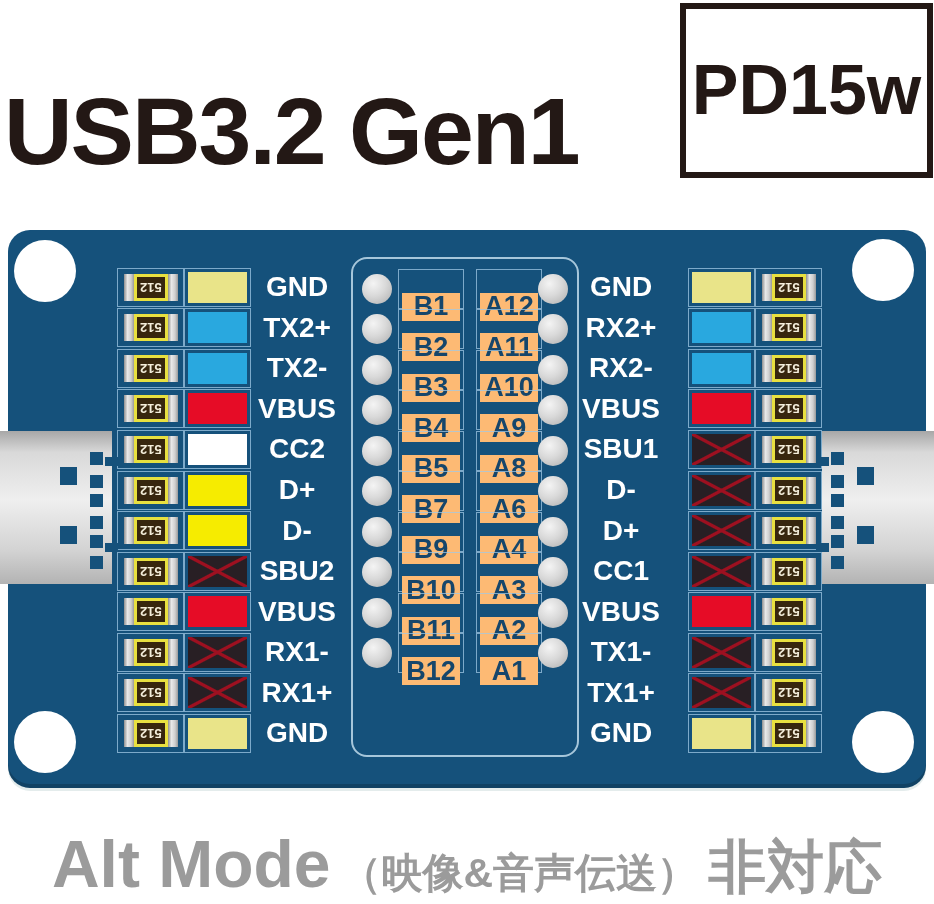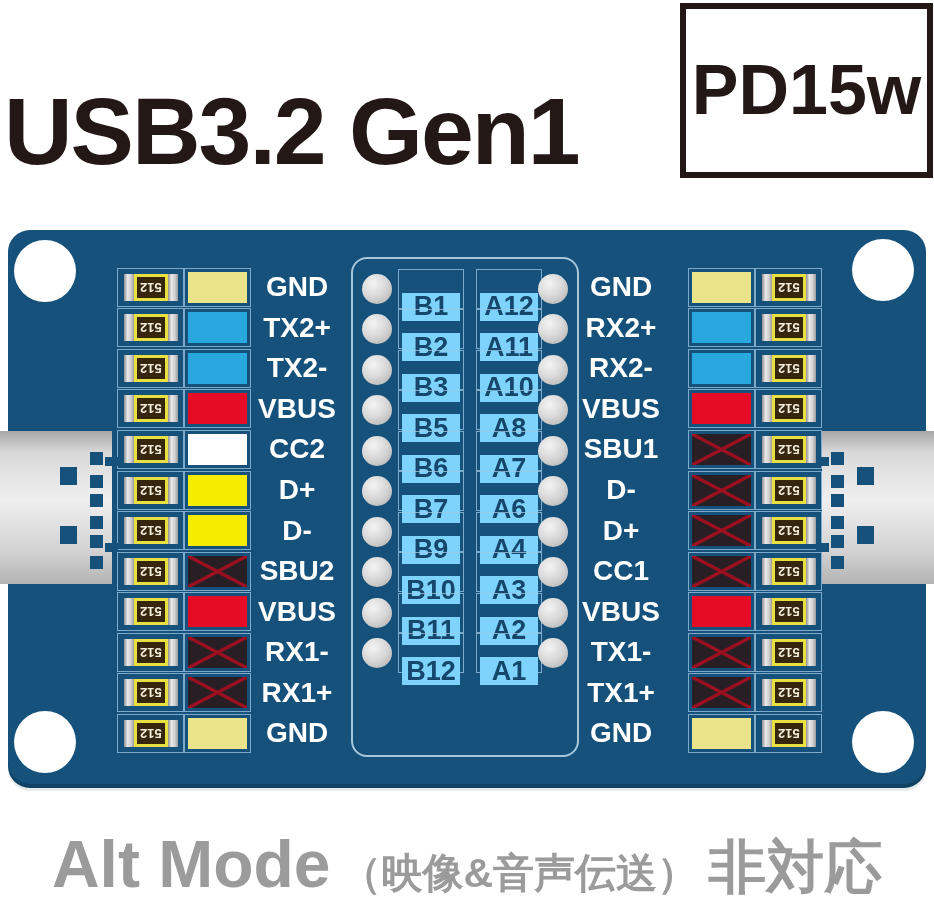--- a/index.html
+++ b/index.html
@@ -109,21 +109,21 @@
   .pin-hole.l{left:9px;}
   .pin-hole.r{left:185px;}
   .pin-cell{
     position:absolute;top:0;width:66px;height:40px;
     border:1px solid rgba(160,200,228,.75);
     display:flex;align-items:center;justify-content:center;
   }
   .pin-cell.b{left:45px;}
   .pin-cell.a{left:123px;}
   .pin-box{
-    width:58px;height:28px;background:#7dd3fc;
+    width:58px;height:28px;background:#fdba74;
     display:flex;align-items:center;justify-content:center;margin-top:36px;
   }
   .pin-text{font-size:27px;font-weight:700;color:#16466b;line-height:1;}
   
   .caption{
     position:absolute;left:0;right:0;top:826px;
     display:flex;justify-content:center;align-items:baseline;gap:10px;
     color:var(--caption-gray,#9b9b9b);white-space:nowrap;
   }
   .caption .latin{font-size:66px;font-weight:700;letter-spacing:0;}
@@ -374,40 +374,40 @@
               <div class="pin-box">
                 <span class="pin-text a-text">A10</span>
               </div>
             </div>
     <div class="pin-hole r"></div>
   </div>
           <div class="grid-row">
     <div class="pin-hole l"></div>
     <div class="pin-cell b">
               <div class="pin-box">
+                <span class="pin-text b-text">B4</span>
+              </div>
+            </div>
+    <div class="pin-cell a">
+              <div class="pin-box">
+                <span class="pin-text a-text">A9</span>
+              </div>
+            </div>
+    <div class="pin-hole r"></div>
+  </div>
+          <div class="grid-row">
+    <div class="pin-hole l"></div>
+    <div class="pin-cell b">
+              <div class="pin-box">
                 <span class="pin-text b-text">B5</span>
               </div>
             </div>
     <div class="pin-cell a">
               <div class="pin-box">
                 <span class="pin-text a-text">A8</span>
-              </div>
-            </div>
-    <div class="pin-hole r"></div>
-  </div>
-          <div class="grid-row">
-    <div class="pin-hole l"></div>
-    <div class="pin-cell b">
-              <div class="pin-box">
-                <span class="pin-text b-text">B6</span>
-              </div>
-            </div>
-    <div class="pin-cell a">
-              <div class="pin-box">
-                <span class="pin-text a-text">A7</span>
               </div>
             </div>
     <div class="pin-hole r"></div>
   </div>
           <div class="grid-row">
     <div class="pin-hole l"></div>
     <div class="pin-cell b">
               <div class="pin-box">
                 <span class="pin-text b-text">B7</span>
               </div>

